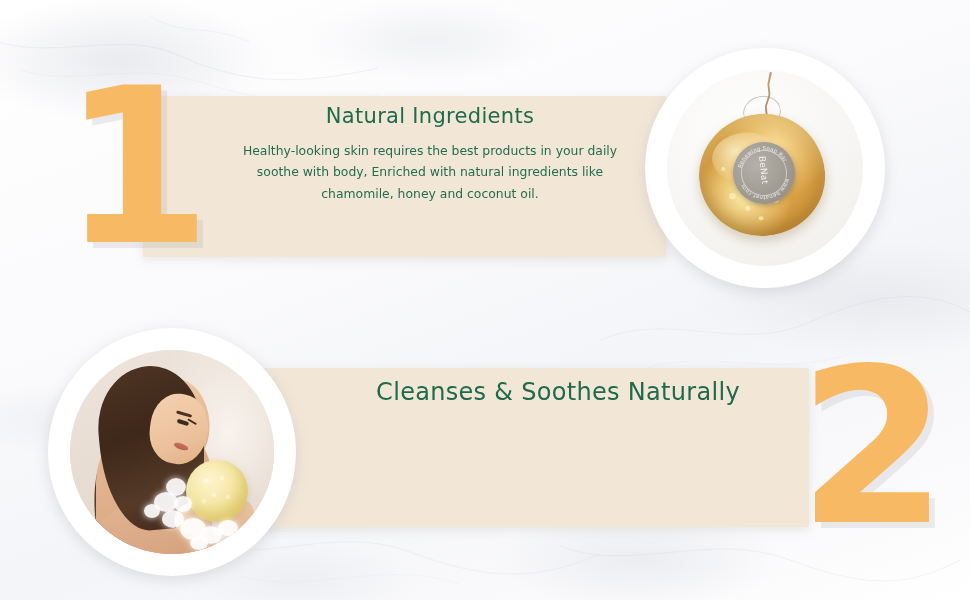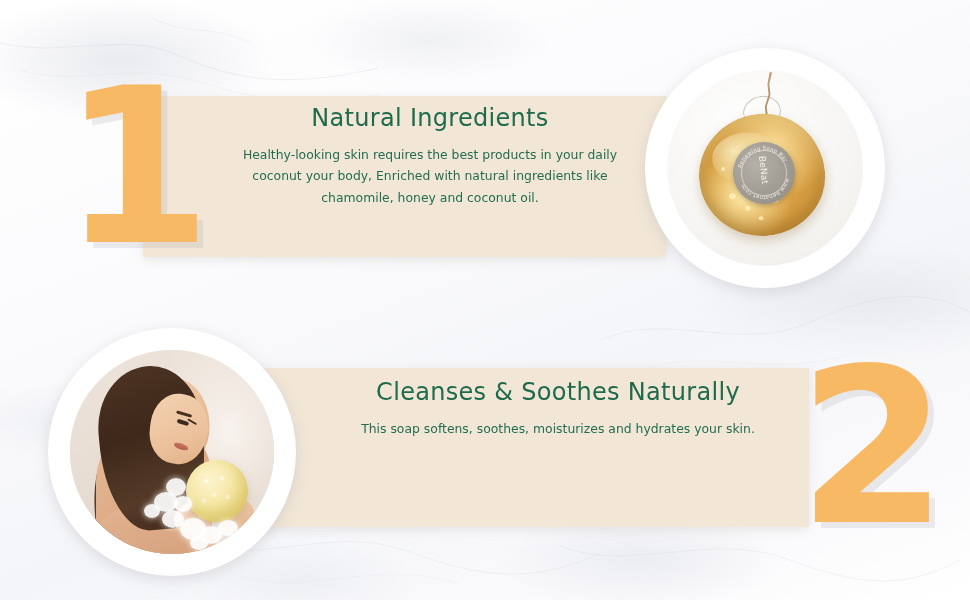--- a/index.html
+++ b/index.html
@@ -38,21 +38,21 @@
     user-select:none;}
   .numeral.n1{left:62px;top:60px;font-size:215px;letter-spacing:-4px;}
   .numeral.n2{left:798px;top:340px;font-size:215px;}
 
   
   .txtwrap{position:absolute;text-align:center;color:#1e6a4b;}
   .txtwrap.t1{left:205px;top:104px;width:450px;}
   .txtwrap.t2{left:318px;top:378px;width:480px;}
   .headline{
     font-family:"DejaVu Sans", sans-serif;
-    font-weight:400;font-size:24px;color:#1e6a4b;
+    font-weight:400;font-size:21px;color:#1e6a4b;
     letter-spacing:.3px;margin:0 0 12px 0;white-space:nowrap;
   }
   .txtwrap.t2 .headline{font-size:24px;}
   .body-copy{
     font-family:"DejaVu Sans", sans-serif;
     font-size:12.4px;line-height:1.72;color:#236c4f;margin:10px;
   }
   .body-copy span{display:block;}
 
   
@@ -187,21 +187,21 @@
     </svg>
   </div>
 
   <div class="panel p1"></div>
   <div class="numeral n1">1</div>
 
   <div class="txtwrap t1">
     <h2 class="headline">Natural Ingredients</h2>
     <p class="body-copy">
       <span>Healthy-looking skin requires the best products in your daily</span>
-      <span>coconut your body, Enriched with natural ingredients like</span>
+      <span>soothe with body, Enriched with natural ingredients like</span>
       <span>chamomile, honey and coconut oil.</span>
     </p>
   </div>
 
   <div class="photo-ring ring-soap">
     <div class="inner">
       <div class="soap-scene">
         <div class="soap-loop"></div>
         <div class="soap-string"></div>
         <div class="soap-bar">
@@ -227,21 +227,20 @@
       </div>
     </div>
   </div>
 
   <div class="panel p2"></div>
   <div class="numeral n2">2</div>
 
   <div class="txtwrap t2">
     <h2 class="headline">Cleanses &amp; Soothes Naturally</h2>
     <p class="body-copy">
-      <span>This soap softens, soothes, moisturizes and hydrates your skin.</span>
     </p>
   </div>
 
   <div class="photo-ring ring-woman">
     <div class="inner">
       <div class="w-scene">
         <div class="w-bg"></div>
         <div class="w-hair2"></div>
         <div class="w-body"></div>
         <div class="w-shoulder"></div>

